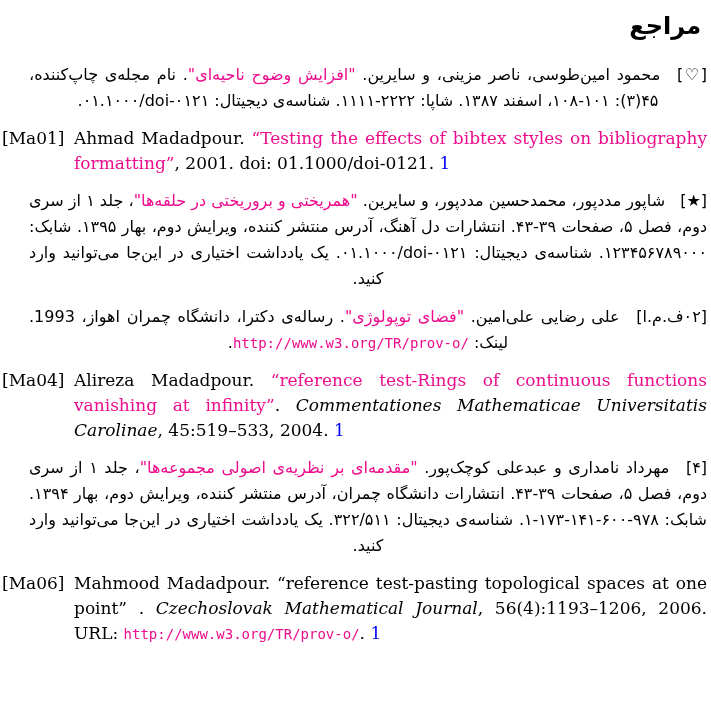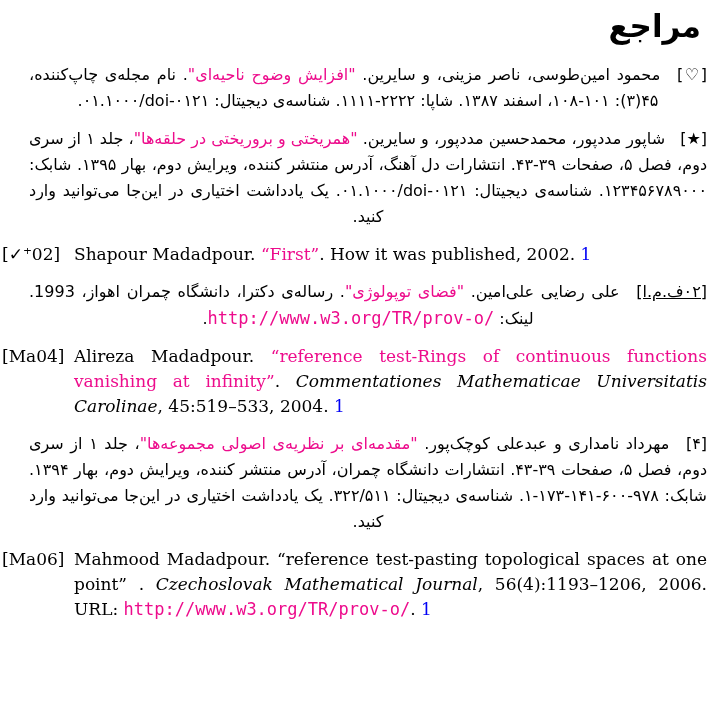--- a/index.html
+++ b/index.html
@@ -1,57 +1,57 @@
 <!DOCTYPE html>
 <html><head>
 <meta charset="utf-8">
 <style>
   html,body{margin:0;padding:0;background:#ffffff;}
   body{width:711px;height:713px;overflow:hidden;}
   .page{width:711px;height:713px;box-sizing:border-box;padding:6px 4px 0 2px;background:#fff;}
   .page-title{
     font-family:"DejaVu Sans",sans-serif;
-    font-weight:bold;font-size:31px;line-height:40px;
+    font-weight:bold;font-size:24px;line-height:40px;
     text-align:right;direction:rtl;color:#000;margin:0 6px 16px 0;
   }
   .entry{
     color:#000;margin-bottom:12px;
   }
   .entry.rtl{
     direction:rtl;text-align:justify;text-align-last:center;
     font-family:"DejaVu Sans",sans-serif;font-size:16px;line-height:26px;margin-left:27px;
   }
   .entry.ltr{
     direction:ltr;text-align:justify;text-align-last:left;
     font-family:"DejaVu Serif","DejaVu Sans",serif;font-size:17px;line-height:25px;
     position:relative;padding-left:72px;
   }
   .entry.ltr .bib-label{
     position:absolute;left:0;top:0;width:64px;text-align:right;
     font-family:"DejaVu Serif","DejaVu Sans",serif;
   }
   .entry.rtl .bib-label{margin-left:10px;}
-  .vis-ltr{direction:ltr;unicode-bidi:bidi-override;text-decoration:underline;}
+  .vis-ltr{direction:ltr;unicode-bidi:bidi-override;}
   .seg-plain{color:#000;}
   .seg-title{color:#ed0c8c;}
   .seg-italic{font-style:italic;color:#000;}
   .seg-link{color:#0000f5;}
   .seg-url{
     color:#ed0c8c;font-family:"DejaVu Sans Mono","Liberation Mono",monospace;
-    direction:ltr;unicode-bidi:embed;font-size:17px;
+    direction:ltr;unicode-bidi:embed;font-size:14px;
   }
   .seg-code{direction:ltr;unicode-bidi:embed;}
 </style>
 </head>
 <body>
 
 <div class="page">
   <h1 class="page-title">مراجع</h1>
   <div id="bib-entries">
       <div class="entry rtl"><span class="bib-label">[♡]</span> <span class="seg-plain">محمود امین‌طوسی، ناصر مزینی، و سایرین. </span><span class="seg-title">"افزایش وضوح ناحیه‌ای"</span><span class="seg-plain">. نام مجله‌ی چاپ‌کننده، ۴۵(۳): ۱۰۱-۱۰۸، اسفند ۱۳۸۷. شاپا: ۲۲۲۲-۱۱۱۱. شناسه‌ی دیجیتال: </span><span class="seg-code">۰۱.۱۰۰۰/doi-۰۱۲۱</span><span class="seg-plain">.</span></div>
+      <div class="entry ltr"><span class="bib-label">[Ma01]</span> <span class="seg-plain">Ahmad Madadpour. </span><span class="seg-title">“Testing the effects of bibtex styles on bibliography formatting”</span><span class="seg-plain">, 2001. doi: 01.1000/doi-0121. </span><span class="seg-link">1</span></div>
       <div class="entry rtl"><span class="bib-label">[★]</span> <span class="seg-plain">شاپور مددپور، محمدحسین مددپور، و سایرین. </span><span class="seg-title">"همریختی و بروریختی در حلقه‌ها"</span><span class="seg-plain">، جلد ۱ از سری دوم، فصل ۵، صفحات ۳۹-۴۳. انتشارات دل آهنگ، آدرس منتشر کننده، ویرایش دوم، بهار ۱۳۹۵. شابک: ۱۲۳۴۵۶۷۸۹۰۰۰. شناسه‌ی دیجیتال: </span><span class="seg-code">۰۱.۱۰۰۰/doi-۰۱۲۱</span><span class="seg-plain">. یک یادداشت اختیاری در این‌جا می‌توانید وارد کنید.</span></div>
-      <div class="entry ltr"><span class="bib-label">[✓⁺02]</span> <span class="seg-plain">Shapour Madadpour. </span><span class="seg-title">“First”</span><span class="seg-plain">. How it was published, 2002. </span><span class="seg-link">1</span></div>
       <div class="entry rtl"><span class="bib-label vis-ltr">[ا.م.ف۰۲]</span> <span class="seg-plain">علی رضایی علی‌امین. </span><span class="seg-title">"فضای توپولوژی"</span><span class="seg-plain">. رساله‌ی دکترا، دانشگاه چمران اهواز، 1993. لینک: </span><span class="seg-url">http://www.w3.org/TR/prov-o/</span><span class="seg-plain">.</span></div>
       <div class="entry ltr"><span class="bib-label">[Ma04]</span> <span class="seg-plain">Alireza Madadpour. </span><span class="seg-title">“reference test-Rings of continuous functions vanishing at infinity”</span><span class="seg-plain">. </span><span class="seg-italic">Commentationes Mathematicae Universitatis Carolinae</span><span class="seg-plain">, 45:519–533, 2004. </span><span class="seg-link">1</span></div>
       <div class="entry rtl"><span class="bib-label">[۴]</span> <span class="seg-plain">مهرداد نامداری و عبدعلی کوچک‌پور. </span><span class="seg-title">"مقدمه‌ای بر نظریه‌ی اصولی مجموعه‌ها"</span><span class="seg-plain">، جلد ۱ از سری دوم، فصل ۵، صفحات ۳۹-۴۳. انتشارات دانشگاه چمران، آدرس منتشر کننده، ویرایش دوم، بهار ۱۳۹۴. شابک: ۹۷۸-۶۰۰-۱۴۱-۱۷۳-۱. شناسه‌ی دیجیتال: ۳۲۲/۵۱۱. یک یادداشت اختیاری در این‌جا می‌توانید وارد کنید.</span></div>
       <div class="entry ltr"><span class="bib-label">[Ma06]</span> <span class="seg-plain">Mahmood Madadpour. “reference test-pasting topological spaces at one point” . </span><span class="seg-italic">Czechoslovak Mathematical Journal</span><span class="seg-plain">, 56(4):1193–1206, 2006. URL: </span><span class="seg-url">http://www.w3.org/TR/prov-o/</span><span class="seg-plain">. </span><span class="seg-link">1</span></div>
     </div>
 </div>
 
 </body></html>

